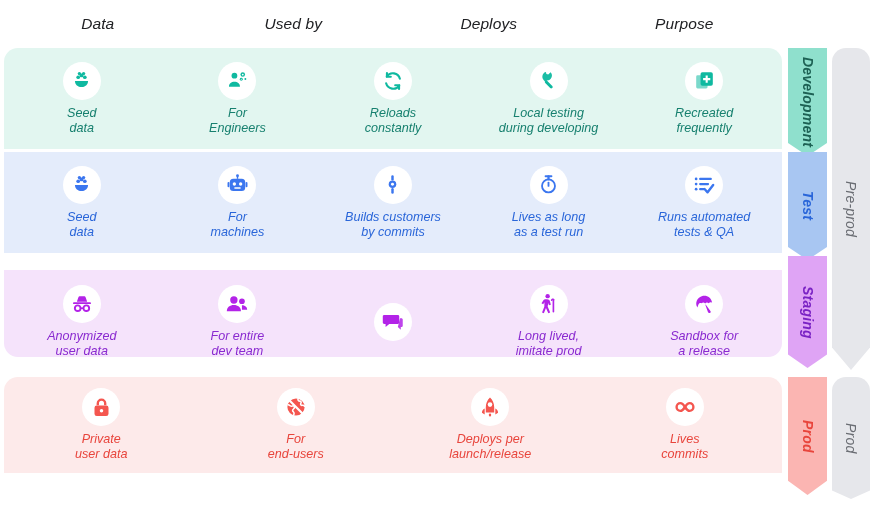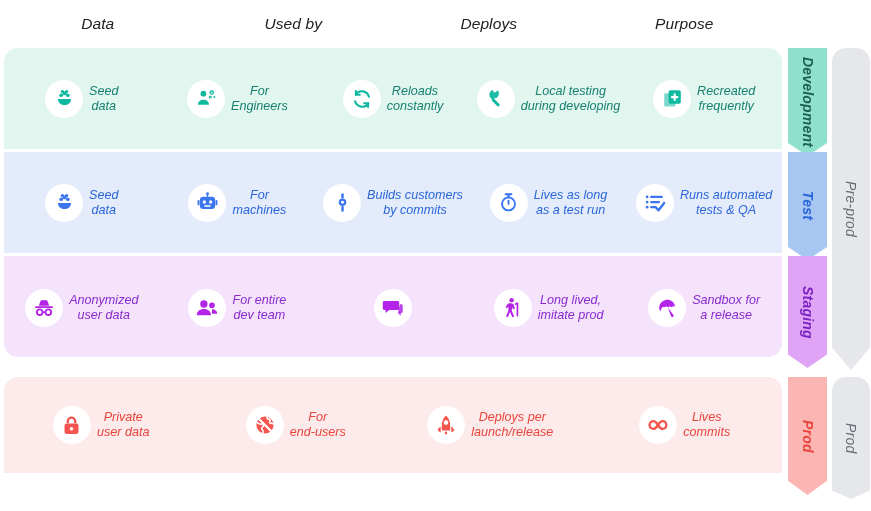--- a/index.html
+++ b/index.html
@@ -25,27 +25,27 @@
   .band {
     position:absolute; left:4px; width:778px;
     border-radius:14px; overflow:hidden;
   }
   .band.preprod { top:48px; height:309px; }
   .band.prod    { top:377px; height:112px; }
 
   .env-row { width:100%; display:flex; align-items:center; }
   .env-row.dev     { height:101px; background:#e2f6f0; }
   .env-row.test    { height:101px; background:#e4ecfb; }
-  .env-row.staging { height:103px; background:#f5e3fb; }
+  .env-row.staging { height:103px; background:#f5e3fb;margin-top:14px; }
   .env-row.prodrow { height:96px; background:#fdeaea; }
   .row-gap { height:3px; background:#ffffff; width:100%; }
 
   .cell {
     flex:1 1 0;
-    display:flex; flex-direction:row;
+    display:flex; flex-direction:column;
     align-items:center; justify-content:center;
     gap:6px; padding:0 4px;
   }
   .icon-bubble {
     width:38px; height:38px; border-radius:50%;
     background:#ffffff;
     display:flex; align-items:center; justify-content:center;
     flex:0 0 auto;
   }
   .icon-bubble svg { display:block; }

